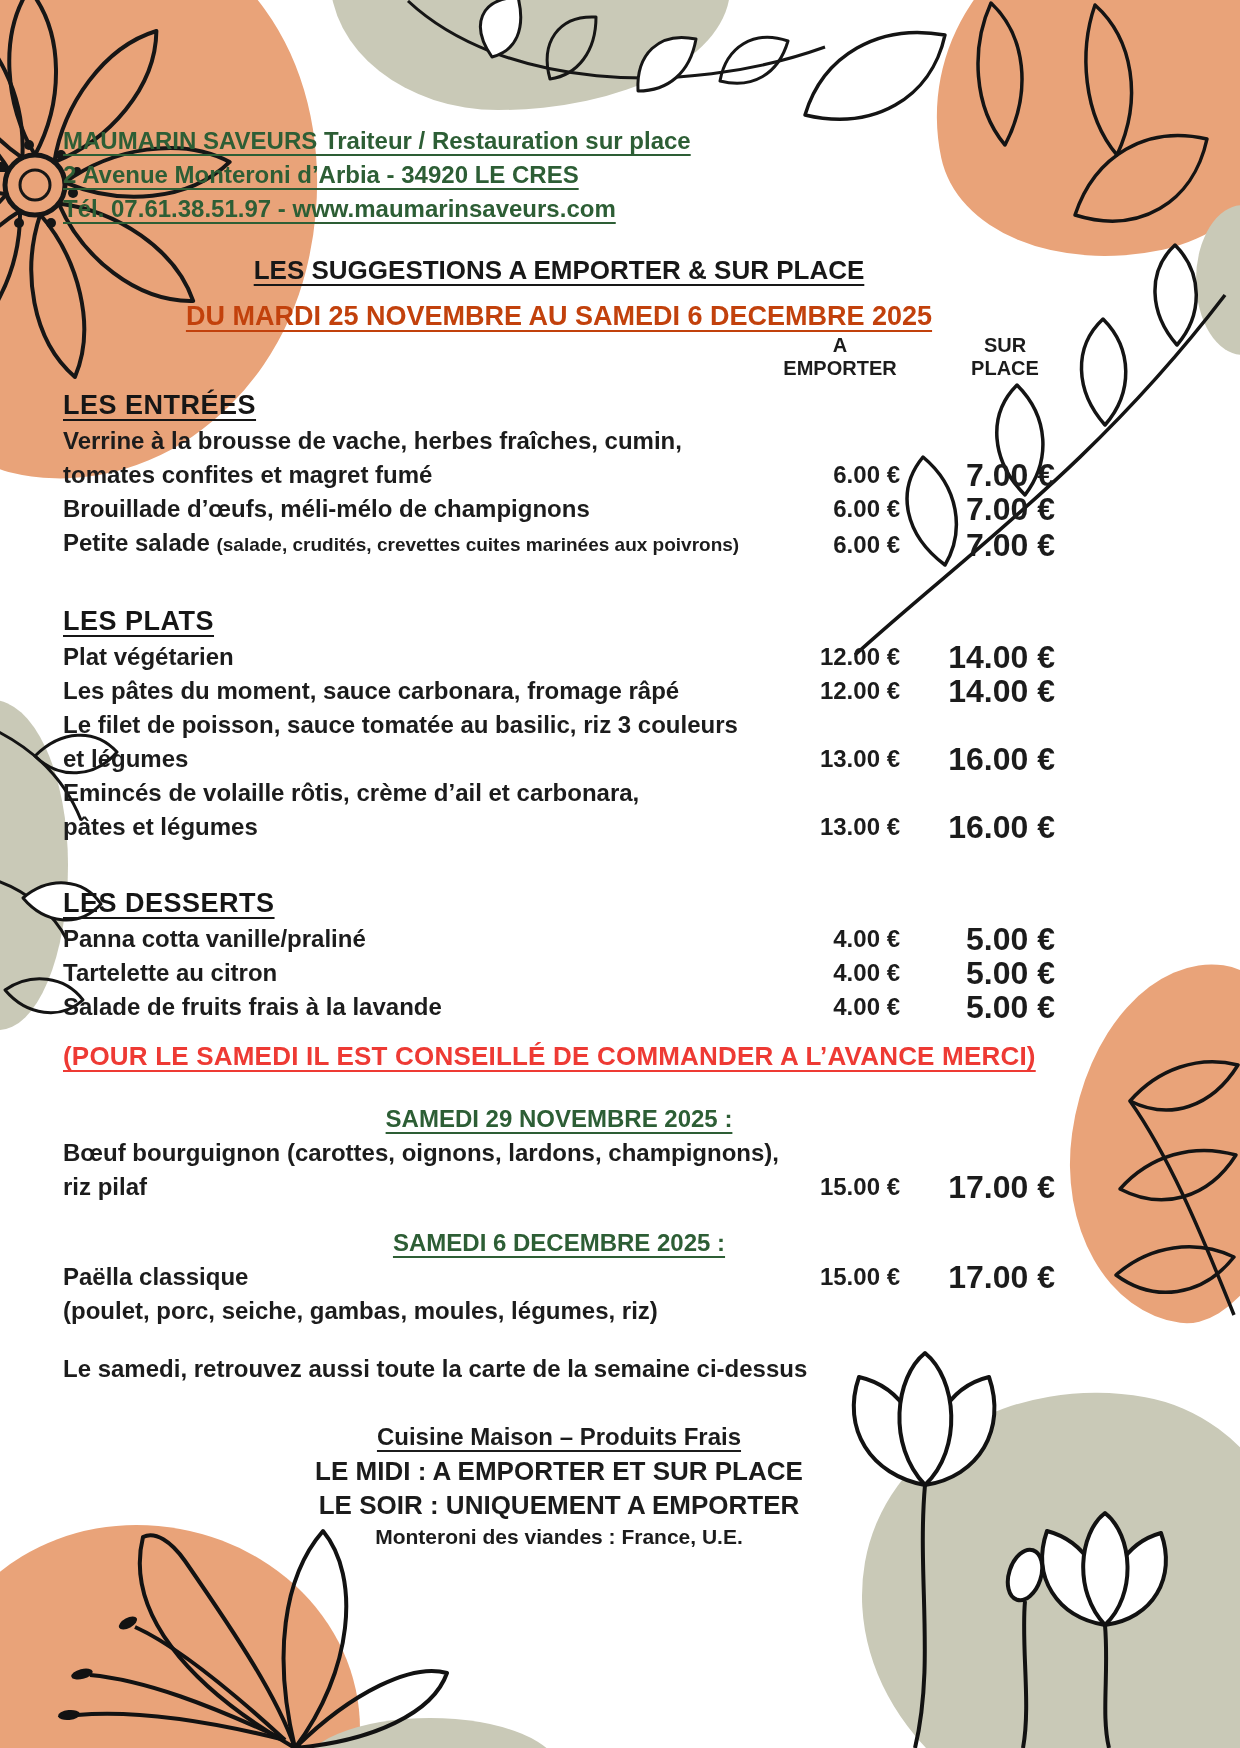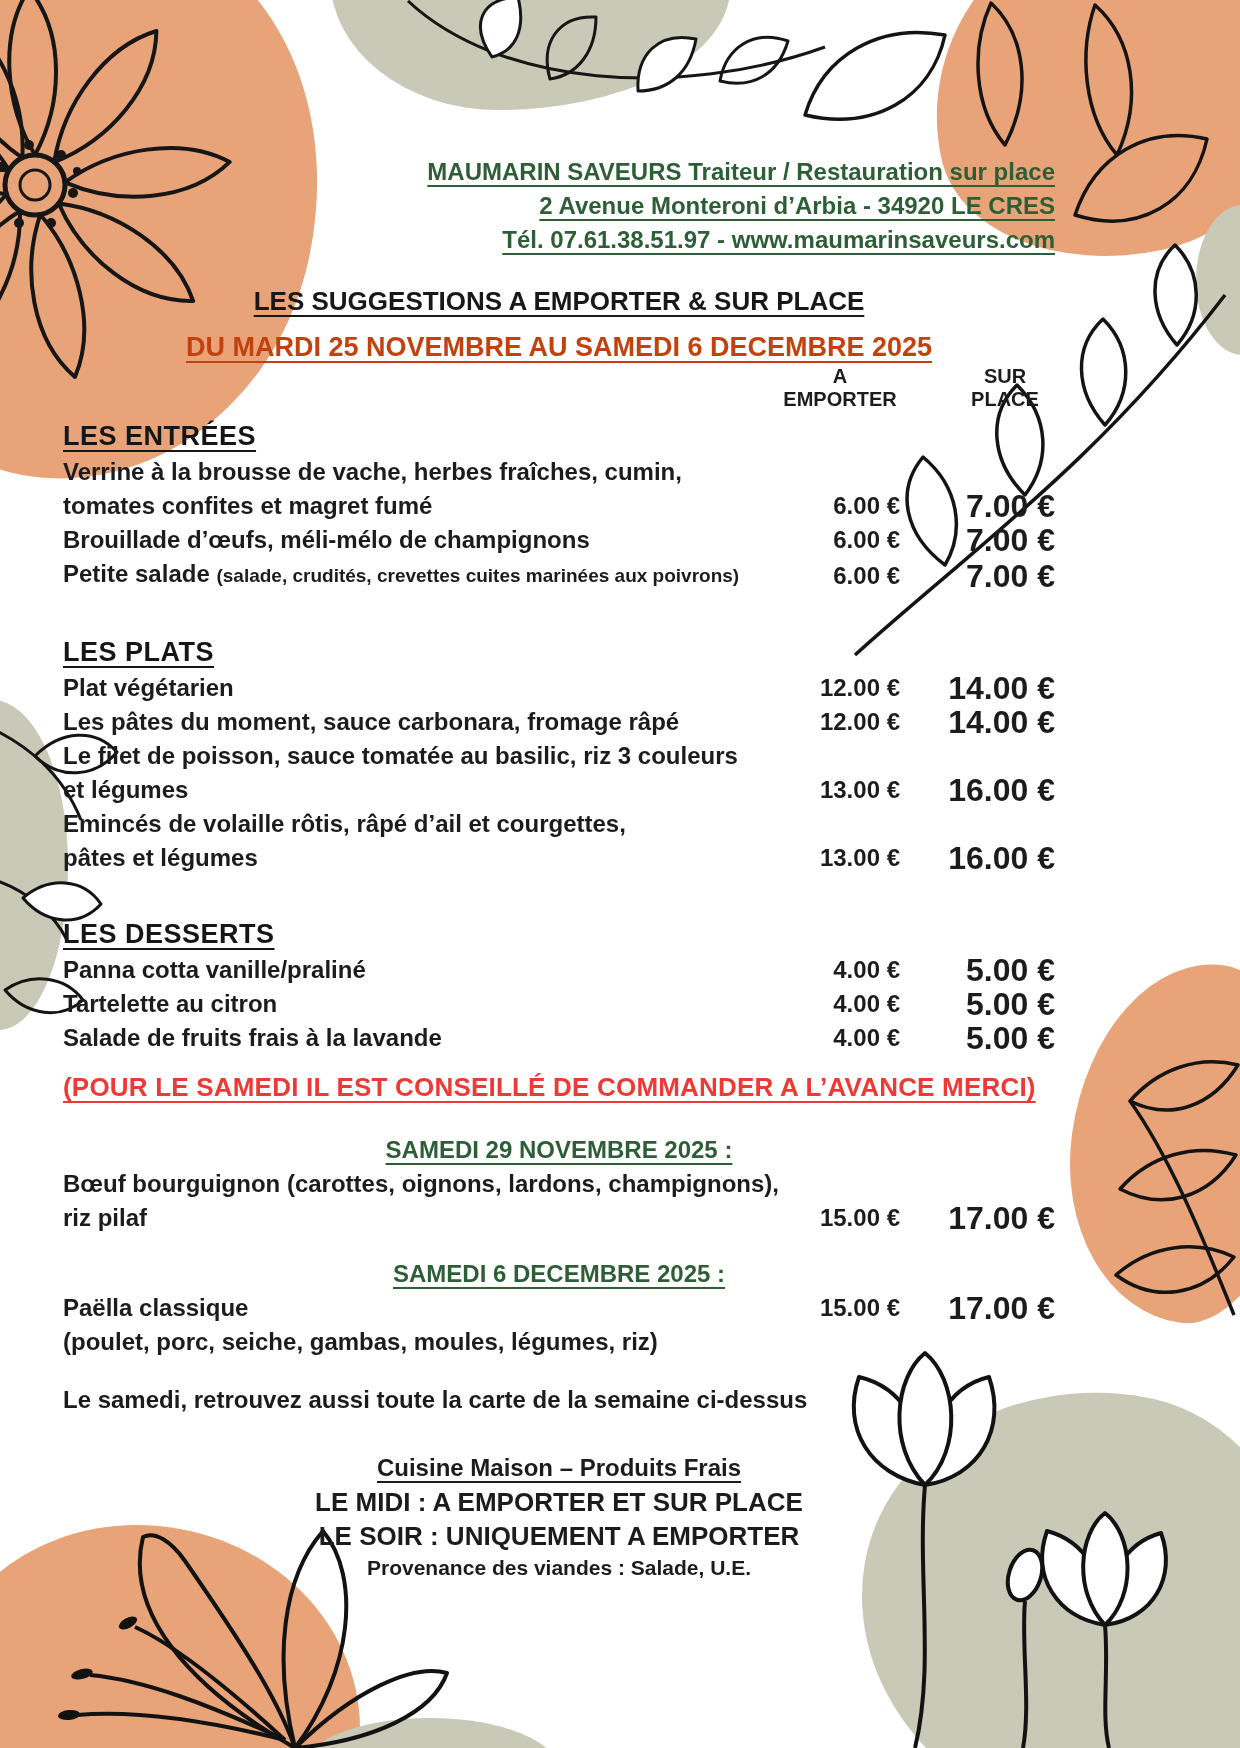--- a/index.html
+++ b/index.html
@@ -10,21 +10,21 @@
     color:#1c1c1c;
     box-sizing:border-box;
     padding:124px 185px 0 63px;
   }
   .blob{position:absolute; z-index:0;}
   .decor{position:absolute; z-index:0;}
   .content{position:relative; z-index:2;}
 
   .u{text-decoration:underline; text-decoration-thickness:2px; text-underline-offset:5px;}
 
-  .hdr{ text-align:right;margin-top:31px; }
+  .hdr{ text-align:left; }
   .hdr-line{ font-size:24px; font-weight:700; line-height:34px; color:var(--green,#2d5e35); }
 
   .title{ text-align:center; font-size:26px; font-weight:700; line-height:36px; margin-top:26px; color:#181818;}
   .date{ text-align:center; font-size:27px; font-weight:700; line-height:36px; margin-top:10px; color:#c2410c;}
 
   .col-headers{ display:flex; align-items:flex-start; margin-top:0; }
   .col-headers .spacer{flex:1;}
   .col-head{ display:flex; flex-direction:column; align-items:center; font-size:20px; font-weight:700; line-height:23px; color:#1c1c1c;}
   .col-head.c1{ width:120px; }
   .col-head.c2{ width:155px; padding-left:55px; box-sizing:border-box;}
@@ -229,21 +229,21 @@
         <div class="p2">14.00 €</div>
       </div>
 
       <div class="item-line">Le filet de poisson, sauce tomatée au basilic, riz 3 couleurs</div>
       <div class="menu-row">
         <div class="name">et légumes</div>
         <div class="p1">13.00 €</div>
         <div class="p2">16.00 €</div>
       </div>
 
-      <div class="item-line">Emincés de volaille rôtis, râpé d’ail et courgettes,</div>
+      <div class="item-line">Emincés de volaille rôtis, crème d’ail et carbonara,</div>
       <div class="menu-row">
         <div class="name">pâtes et légumes</div>
         <div class="p1">13.00 €</div>
         <div class="p2">16.00 €</div>
       </div>
     </div>
 
     <div class="section">
       <div class="sec-heading"><span class="u">LES DESSERTS</span></div>
 
@@ -283,17 +283,17 @@
       <div class="p2">17.00 €</div>
     </div>
     <div class="sub-line">(poulet, porc, seiche, gambas, moules, légumes, riz)</div>
 
     <div class="saturday-note">Le samedi, retrouvez aussi toute la carte de la semaine ci-dessus</div>
 
     <div class="footer">
       <div class="f1"><span class="u">Cuisine Maison – Produits Frais</span></div>
       <div class="f2">LE MIDI : A EMPORTER ET SUR PLACE</div>
       <div class="f3">LE SOIR : UNIQUEMENT A EMPORTER</div>
-      <div class="f4">Provenance des viandes : Salade, U.E.</div>
+      <div class="f4">Monteroni des viandes : France, U.E.</div>
     </div>
 
   </div>
 </div>
 
 </body></html>

